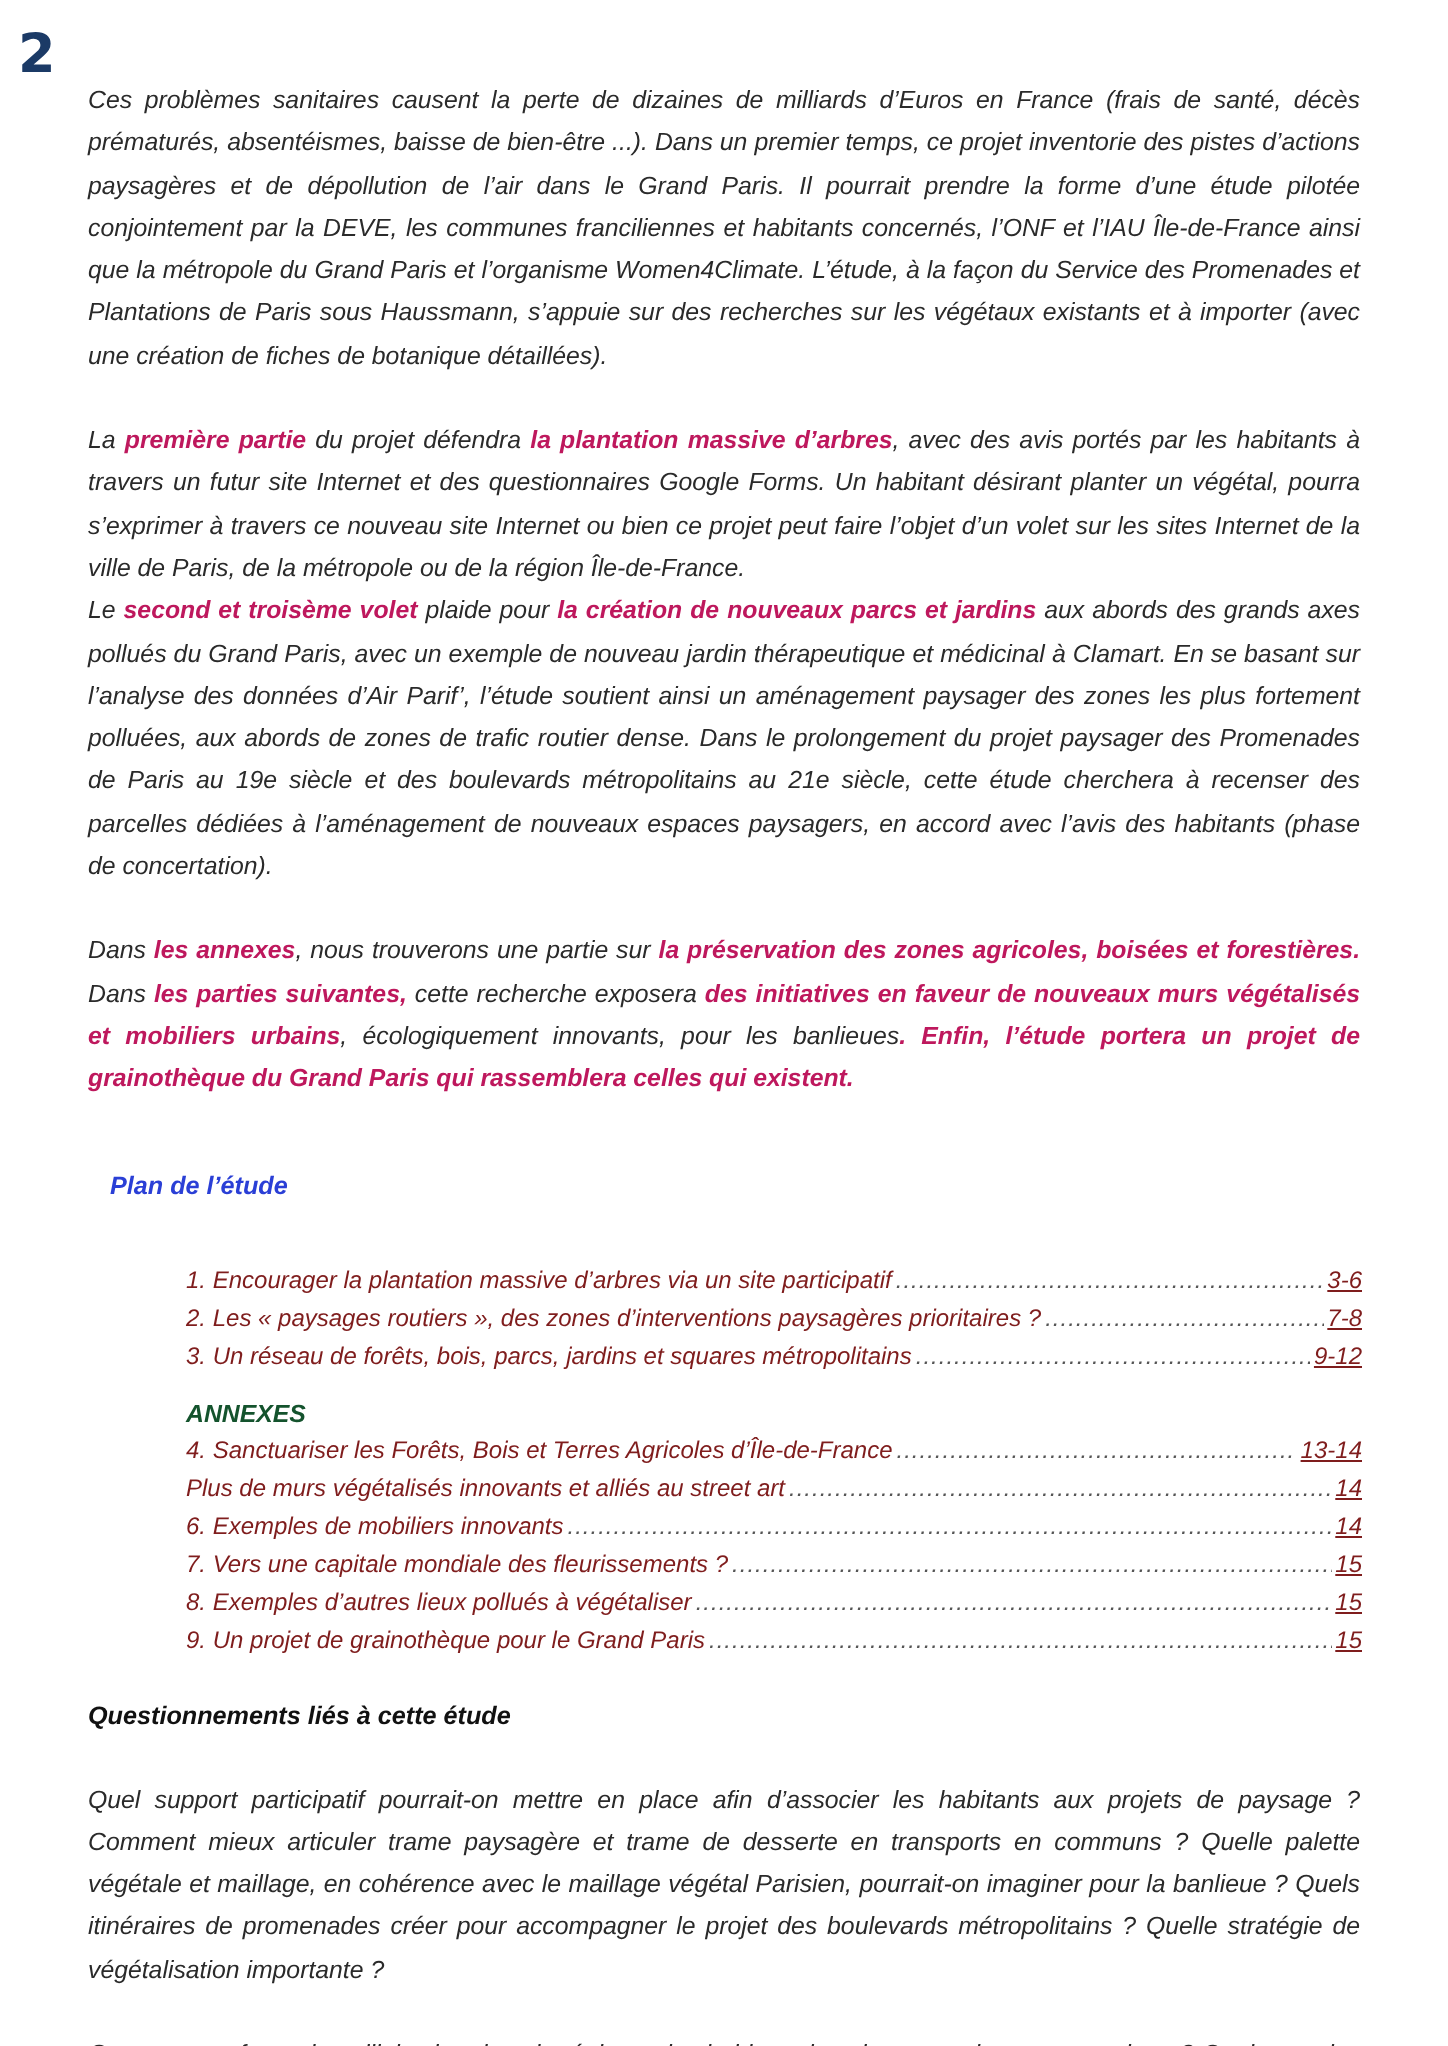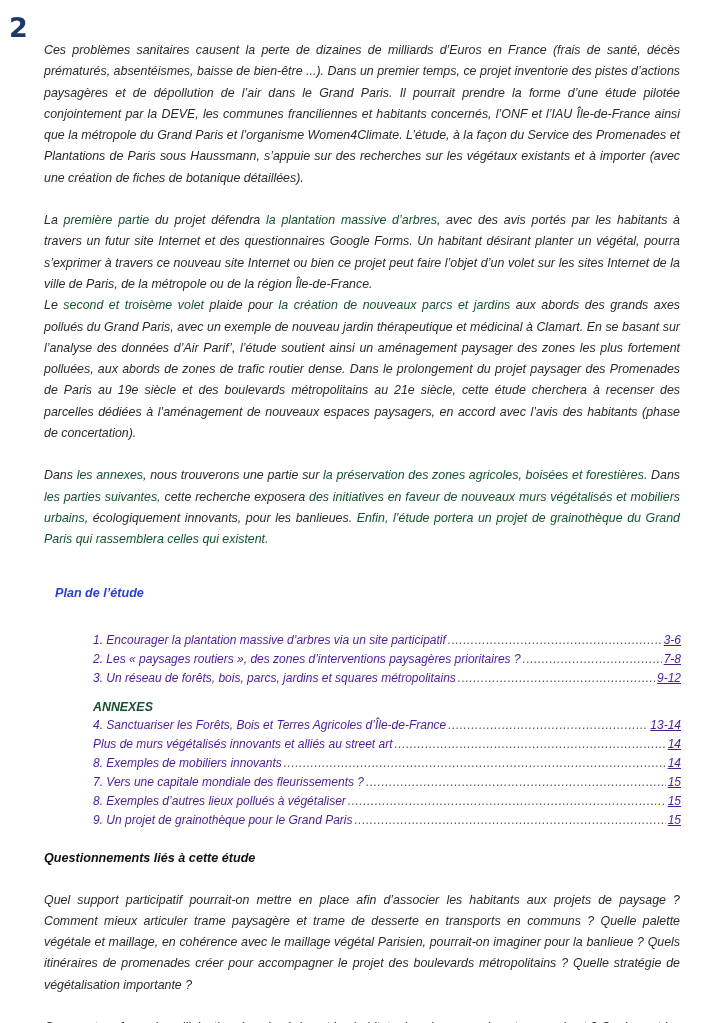--- a/index.html
+++ b/index.html
@@ -2,25 +2,25 @@
 <html><head>
 <meta charset="utf-8">
 <style>
   html, body { margin: 0; padding: 0; background: #ffffff; }
   body { width: 724px; height: 1023px; position: relative; overflow: hidden;
          font-family: "Liberation Sans", sans-serif; color: #2a2a2a; }
   .page-num { position: absolute; left: 9px; top: 14px; font-family: "DejaVu Sans", sans-serif;
               font-weight: bold; font-size: 27px; color: #1b3a66; line-height: 1; }
   .content { position: absolute; left: 44px; top: 40px; width: 636px; }
   p { margin: 0; font-style: italic; font-size: 12.4px; line-height: 21.3px; text-align: justify; }
-  p b { font-weight: normal; color: #14532d; }
+  p b { font-weight: bold; color: #be185d; }
   .gap { height: 21px; }
   .plan-title { font-style: italic; font-weight: bold; color: #2a3fd6; font-size: 12.6px; line-height: 21px; margin: 11px; }
   .toc { margin-left: 49px; width: 588px; }
-  .toc-row { display: flex; font-style: italic; font-size: 12px; line-height: 19px; color: #4c1d95; }
+  .toc-row { display: flex; font-style: italic; font-size: 12px; line-height: 19px; color: #7f1d1d; }
   .toc-row .t { white-space: nowrap; }
   .toc-row .d { flex: 1; overflow: hidden; white-space: nowrap; margin: 0 2px; color: #555; }
   .toc-row .d::before { content: "........................................................................................................................................................................................................"; letter-spacing: 0.5px; }
   .toc-row .p { white-space: nowrap; text-decoration: underline; }
   .annex-title { font-style: italic; font-weight: bold; color: #14532d; font-size: 12.4px; line-height: 18px; margin-top: 10px; }
   .q-title { font-style: italic; font-weight: bold; color: #111; font-size: 12.6px; line-height: 21px; margin: 0; }
 </style>
 </head>
 <body>
 
@@ -65,21 +65,21 @@
         <span class="t">4. Sanctuariser les Forêts, Bois et Terres Agricoles d’Île-de-France</span>
         <span class="d"></span>
         <span class="p">13-14</span>
       </div>
     <div class="toc-row">
         <span class="t">Plus de murs végétalisés innovants et alliés au street art</span>
         <span class="d"></span>
         <span class="p">14</span>
       </div>
     <div class="toc-row">
-        <span class="t">8. Exemples de mobiliers innovants</span>
+        <span class="t">6. Exemples de mobiliers innovants</span>
         <span class="d"></span>
         <span class="p">14</span>
       </div>
     <div class="toc-row">
         <span class="t">7. Vers une capitale mondiale des fleurissements ?</span>
         <span class="d"></span>
         <span class="p">15</span>
       </div>
     <div class="toc-row">
         <span class="t">8. Exemples d’autres lieux pollués à végétaliser</span>

